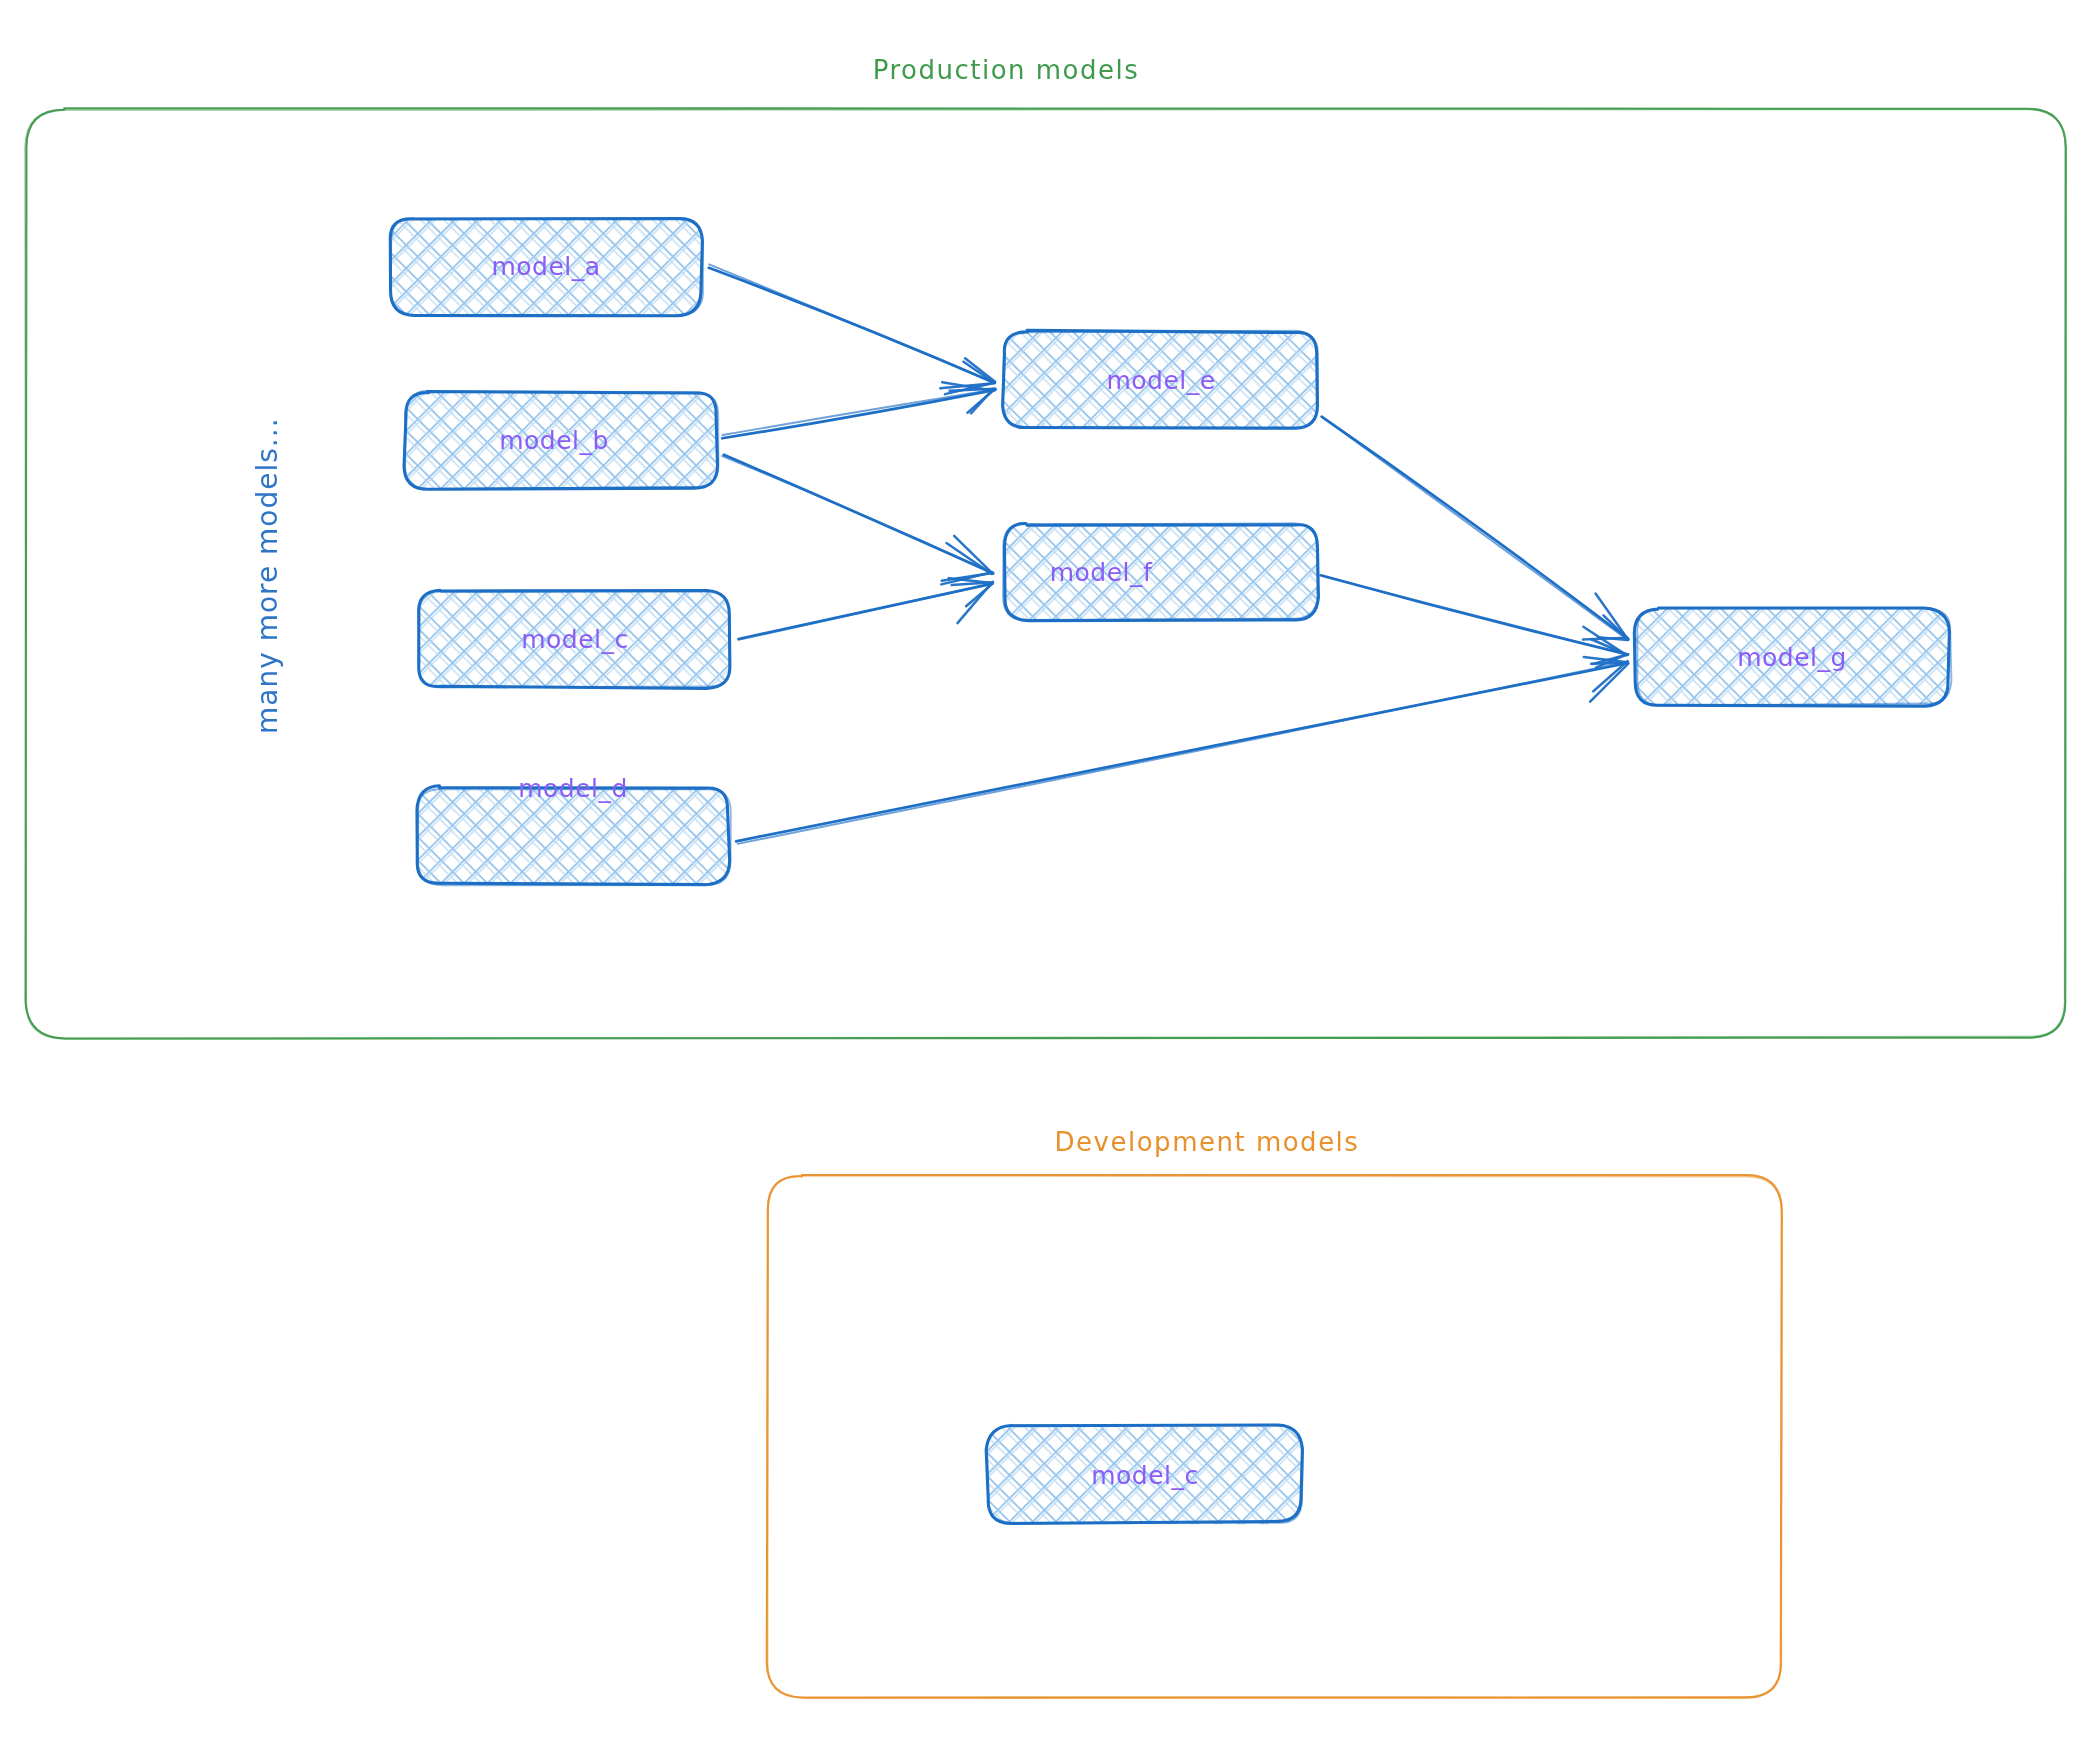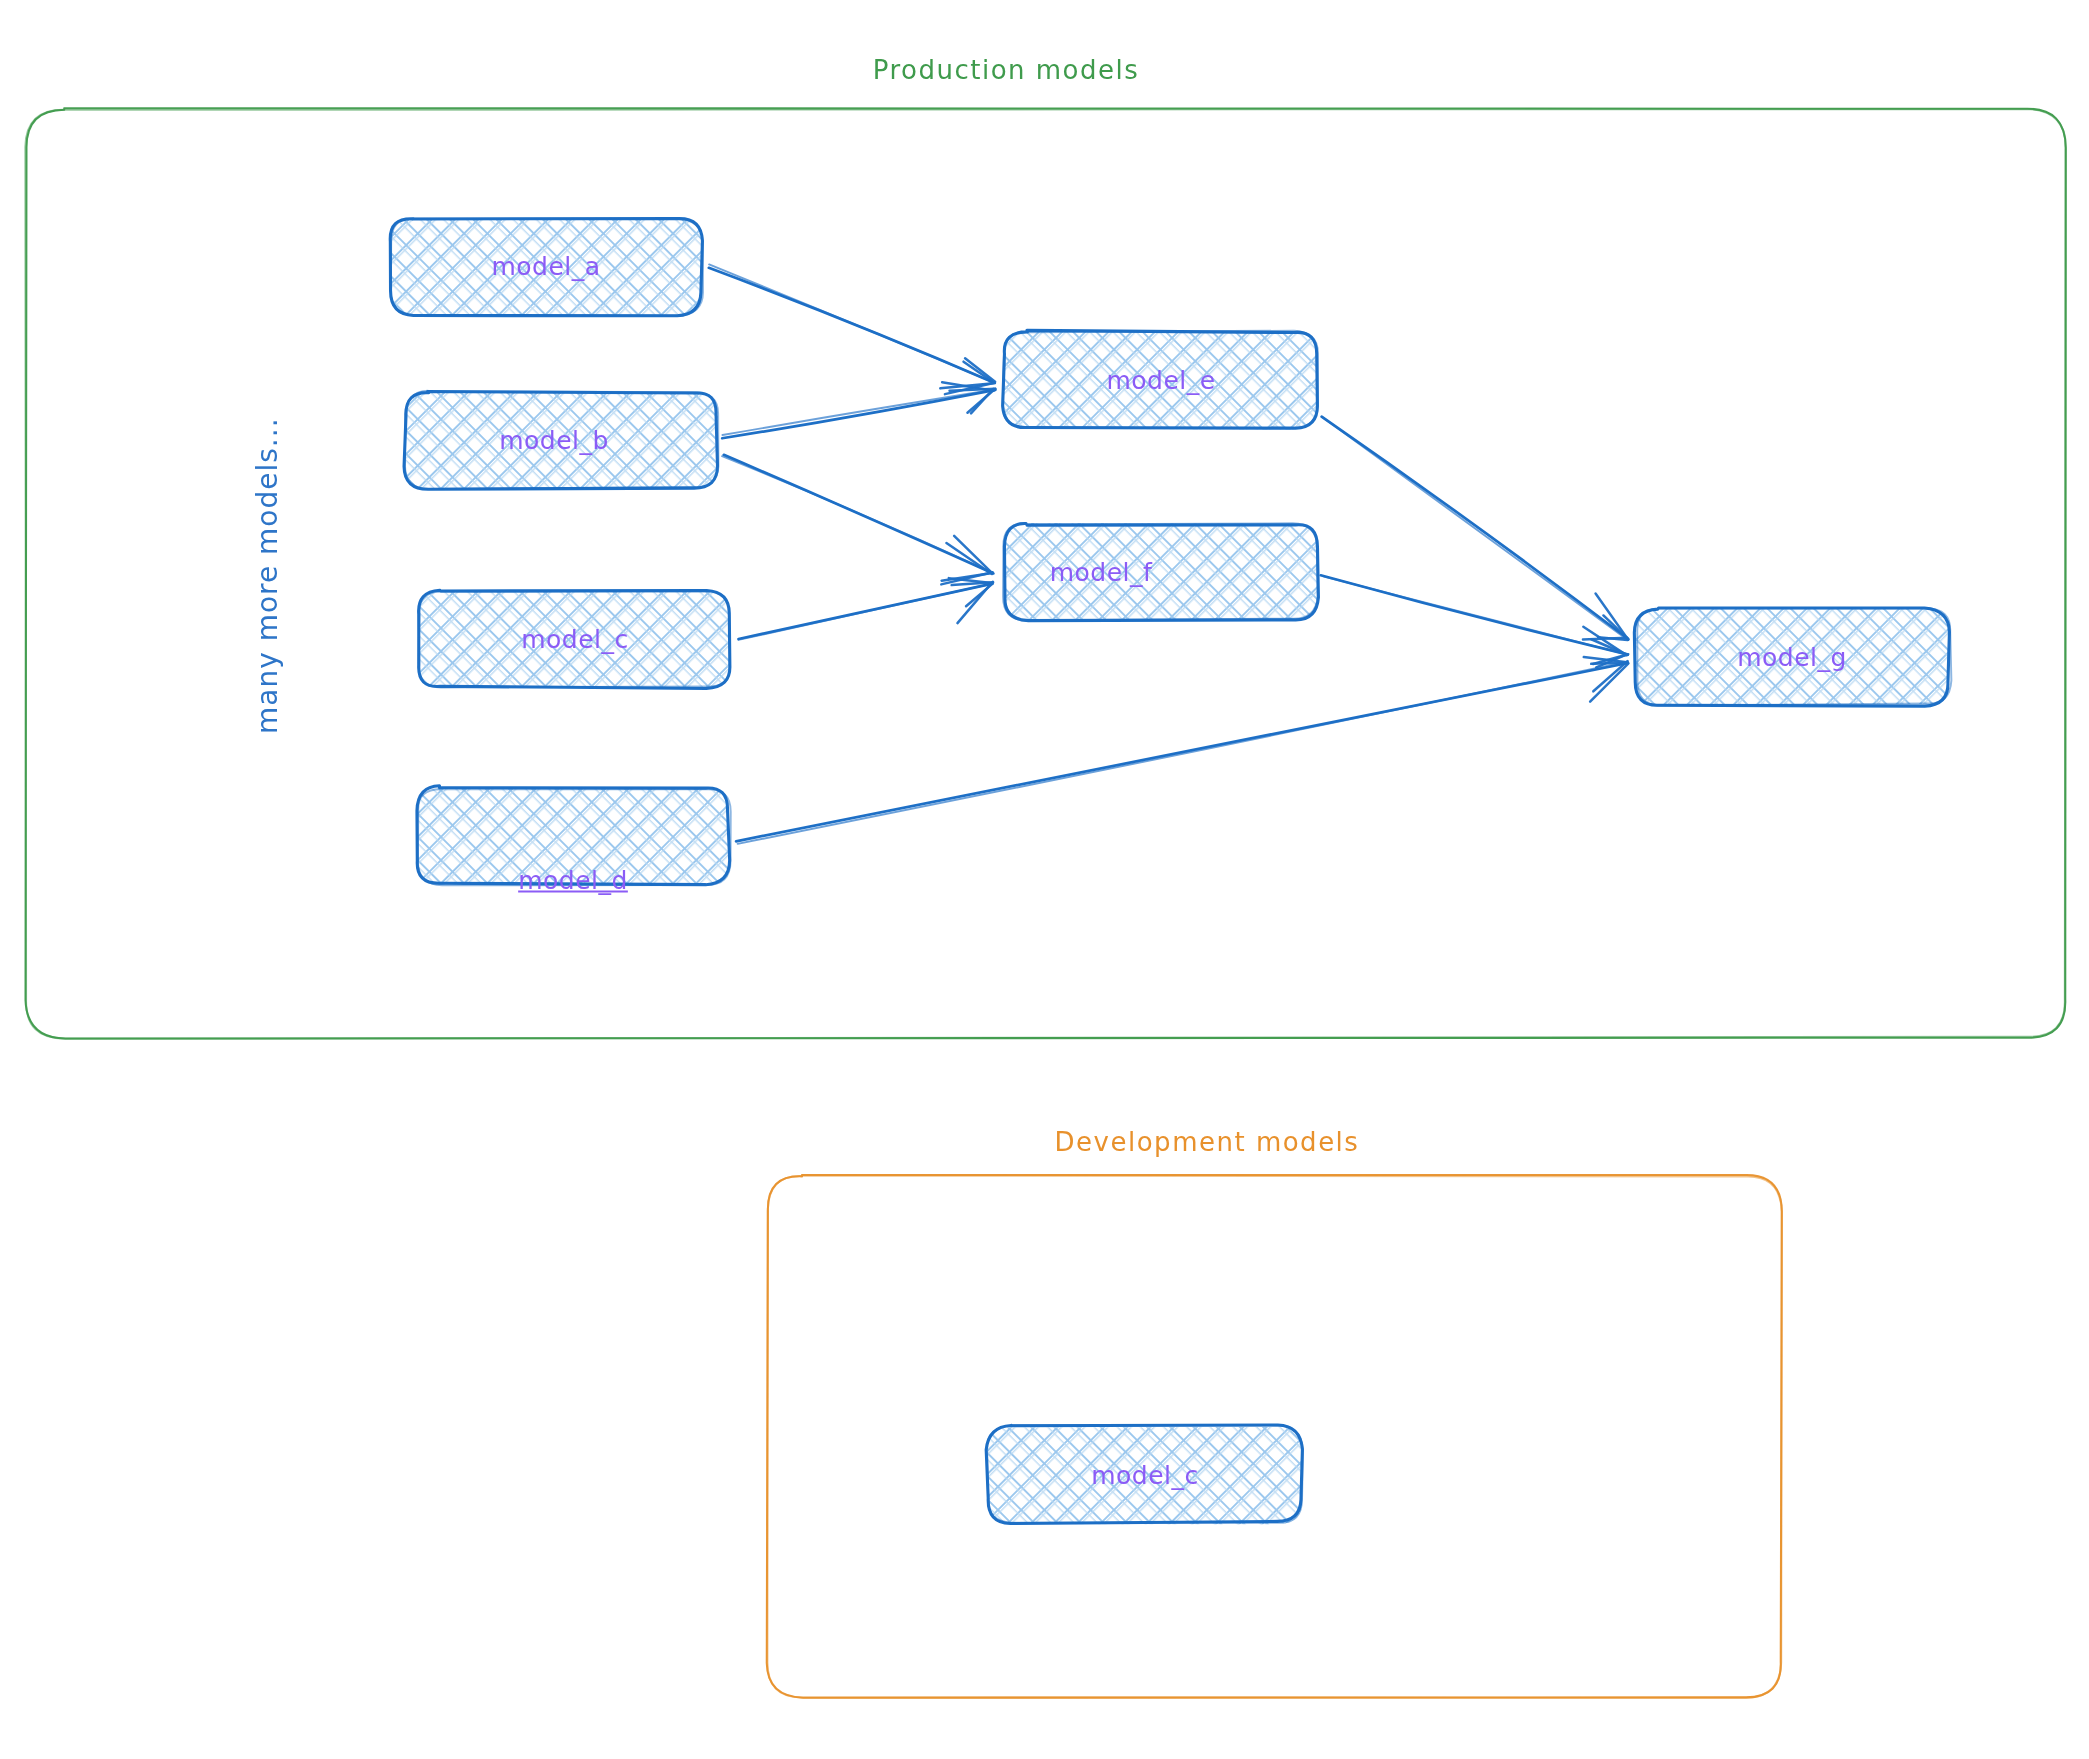--- a/index.html
+++ b/index.html
@@ -217,20 +217,20 @@
       </g>
     </g>
 </svg>
 
 <div class="overlay-layer" id="text-layer">
     <div class="group-title prod" style="left: 1006px; top: 55px;">Production models</div>
     <div class="group-title dev" style="left: 1207px; top: 1127px;">Development models</div>
     <div class="node-label" style="left: 546px; top: 266px;">model_a</div>
     <div class="node-label" style="left: 554px; top: 440px;">model_b</div>
     <div class="node-label" style="left: 575px; top: 639px;">model_c</div>
-    <div class="node-label" style="left: 573px; top: 880px; text-decoration: underline;">model_d</div>
+    <div class="node-label" style="left: 573px; top: 788px;">model_d</div>
     <div class="node-label" style="left: 1161px; top: 380px;">model_e</div>
     <div class="node-label" style="left: 1101px; top: 572px;">model_f</div>
     <div class="node-label" style="left: 1792px; top: 657px;">model_g</div>
     <div class="node-label" style="left: 1145px; top: 1475px;">model_c</div>
     <div class="side-label" style="left: 251px; top: 734px;">many more models...</div>
   </div>
 
 
 </body></html>

